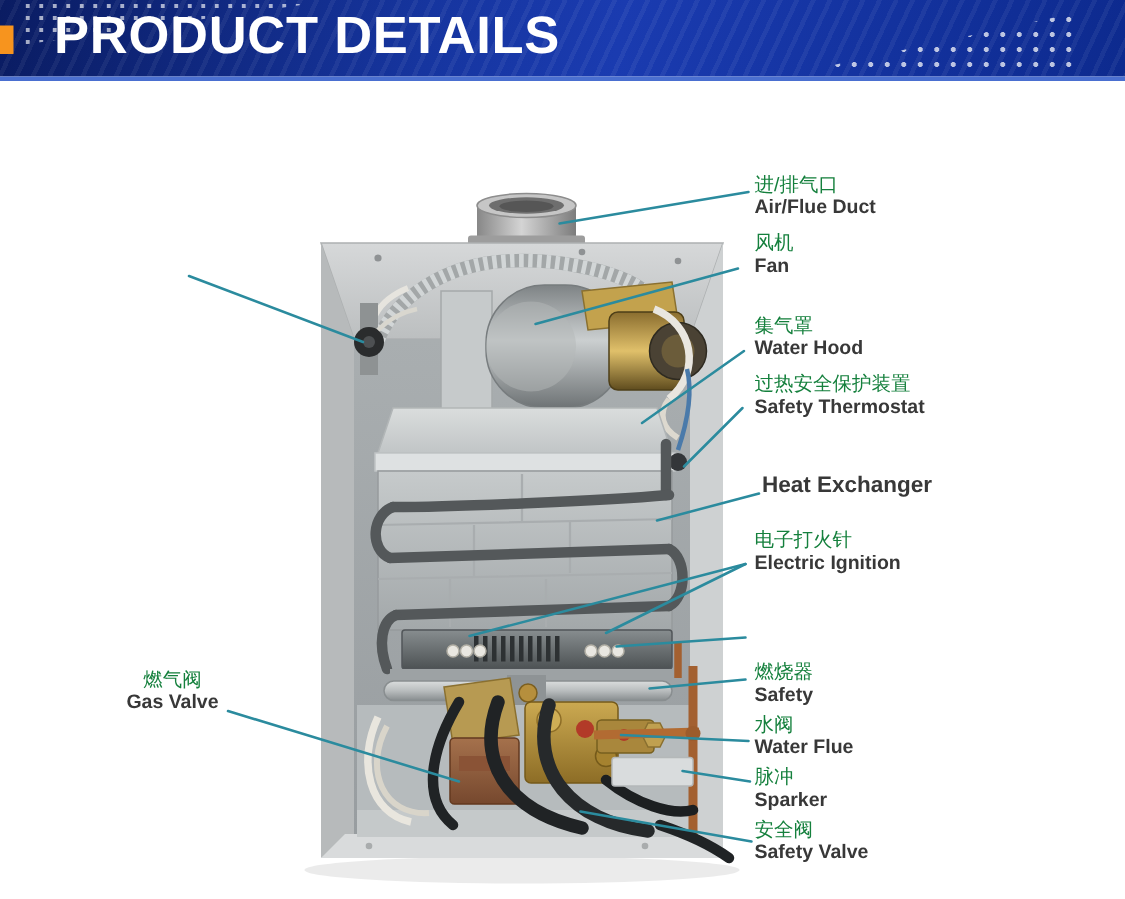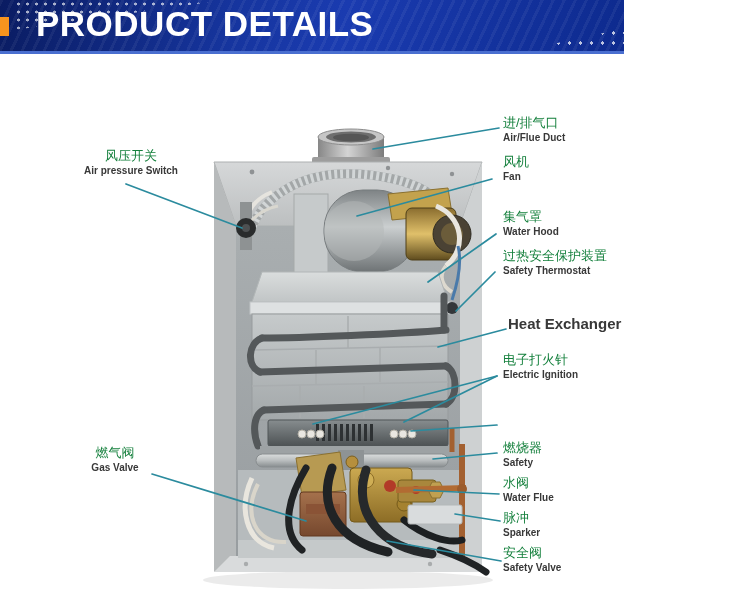--- a/index.html
+++ b/index.html
@@ -2,21 +2,21 @@
 <html><head>
 <meta charset="utf-8">
 <style>
   html,body{margin:0;padding:0;background:#ffffff;}
   #stage{
     position:relative;width:750px;height:599px;background:#ffffff;overflow:hidden;
     font-family:"Liberation Sans", sans-serif;
   }
   
   #banner{
-    position:absolute;left:0;top:0;width:624px;height:51px;
+    position:absolute;left:0;top:0;width:750px;height:51px;
     background:
       repeating-linear-gradient(115deg, rgba(255,255,255,0.055) 0 3px, rgba(255,255,255,0) 3px 10px),
       linear-gradient(100deg,#0a1c62 0%,#16359f 38%,#1a3bb0 55%,#0d2a8e 100%);
     border-bottom:3px solid #4a6fd0;
   }
   #banner .dots-left{
     position:absolute;left:14px;top:0;width:210px;height:30px;opacity:.75;
     background-image:radial-gradient(circle, rgba(255,255,255,.85) 1.4px, rgba(255,255,255,0) 1.6px);
     background-size:9px 8px;
     clip-path:polygon(0 0,100% 0,0 100%);
@@ -30,21 +30,21 @@
   #banner .accent{
     position:absolute;left:0;top:17px;width:9px;height:19px;background:#f7941e;
   }
   #banner h1{
     position:absolute;left:36px;top:4px;margin:0;color:#ffffff;
     font-size:35px;font-weight:bold;letter-spacing:.5px;
   }
   
   .lbl{position:absolute;color:#3a3a3a;}
   .lbl .zh{font-size:13px;line-height:15px;font-weight:normal;color:#15803d;white-space:nowrap;}
-  .lbl .en{font-size:10px;line-height:16px;font-weight:bold;color:#383838;white-space:nowrap;}
+  .lbl .en{font-size:13px;line-height:16px;font-weight:bold;color:#383838;white-space:nowrap;}
   .lbl.right{text-align:left;}
   .lbl.left{text-align:center;}
   .lbl .en.big{font-size:15px;}
   svg{position:absolute;left:0;top:0;}
 </style>
 </head>
 <body>
 
 <div id="stage">
 
@@ -282,22 +282,18 @@
   </div>
   <div class="lbl right" style="left:503px;top:510px">
     <div class="zh">脉冲</div>
     <div class="en">Sparker</div>
   </div>
   <div class="lbl right" style="left:503px;top:545px">
     <div class="zh">安全阀</div>
     <div class="en">Safety Valve</div>
   </div>
 
-  <div class="lbl left" style="left:58px;top:148px;width:146px">
-    <div class="zh">风压开关</div>
-    <div class="en">Air pressure Switch</div>
-  </div>
   <div class="lbl left" style="left:62px;top:445px;width:106px">
     <div class="zh">燃气阀</div>
     <div class="en">Gas Valve</div>
   </div>
 
 </div>
 
 </body></html>

